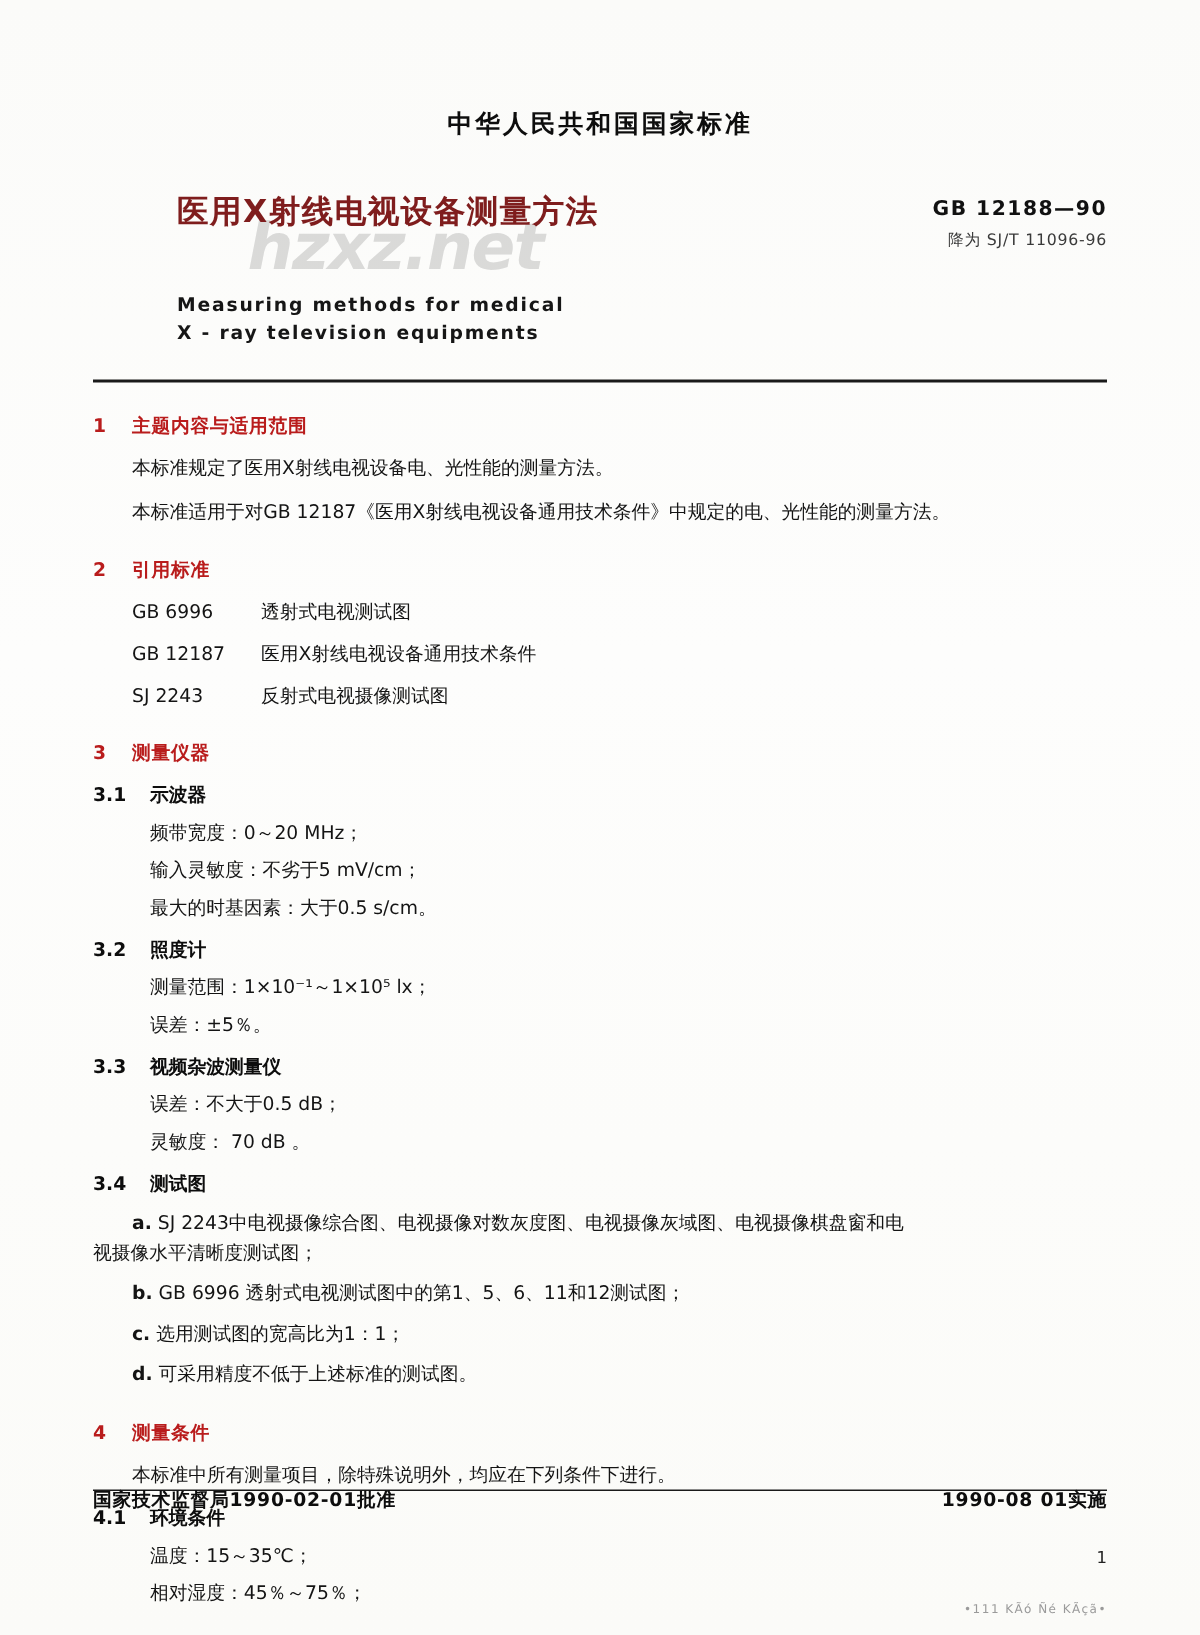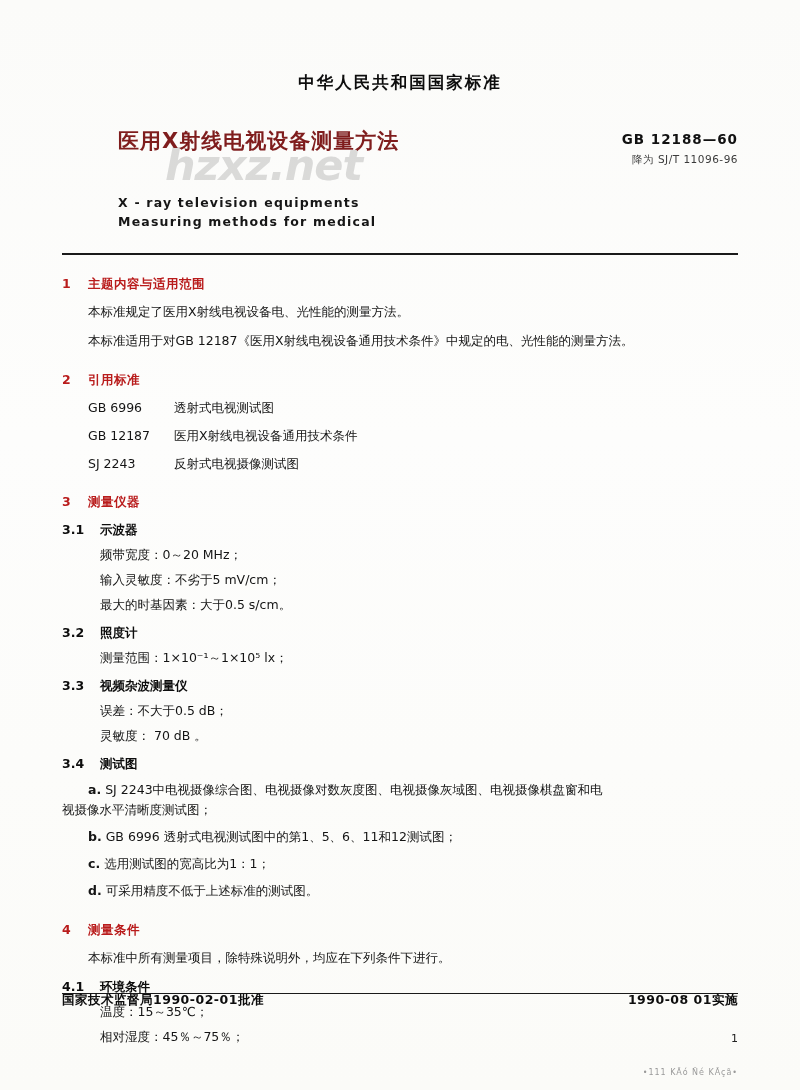--- a/index.html
+++ b/index.html
@@ -198,27 +198,27 @@
   <div class="paper-tint"></div>
 
   <div class="watermark">hzxz.net</div>
 
   <div class="content">
 
     <div class="national-header">中华人民共和国国家标准</div>
 
     <div class="title-row">
       <div class="doc-title">医用X射线电视设备测量方法</div>
-      <div class="std-number">GB 12188—60</div>
+      <div class="std-number">GB 12188—90</div>
       <div class="std-replace">降为 SJ/T  11096-96</div>
     </div>
 
     <div class="en-title">
+      <div>Measuring methods for medical</div>
       <div>X - ray television equipments</div>
-      <div>Measuring methods for medical</div>
     </div>
 
     <hr class="rule">
 
     <div class="sec-h">
       <span class="num">1</span><span>主题内容与适用范围</span>
     </div>
     <div class="para">本标准规定了医用X射线电视设备电、光性能的测量方法。</div>
     <div class="para">本标准适用于对GB  12187《医用X射线电视设备通用技术条件》中规定的电、光性能的测量方法。</div>
 
@@ -243,20 +243,21 @@
       <span class="num">3.1</span><span>示波器</span>
     </div>
     <div class="spec-line">频带宽度：0～20 MHz；</div>
     <div class="spec-line">输入灵敏度：不劣于5 mV/cm；</div>
     <div class="spec-line">最大的时基因素：大于0.5 s/cm。</div>
 
     <div class="sub-h">
       <span class="num">3.2</span><span>照度计</span>
     </div>
     <div class="spec-line">测量范围：1×10⁻¹～1×10⁵ lx；</div>
+    <div class="spec-line">误差：±5％。</div>
 
     <div class="sub-h">
       <span class="num">3.3</span><span>视频杂波测量仪</span>
     </div>
     <div class="spec-line">误差：不大于0.5 dB；</div>
     <div class="spec-line">灵敏度：   70 dB 。</div>
 
     <div class="sub-h">
       <span class="num">3.4</span><span>测试图</span>
     </div>

